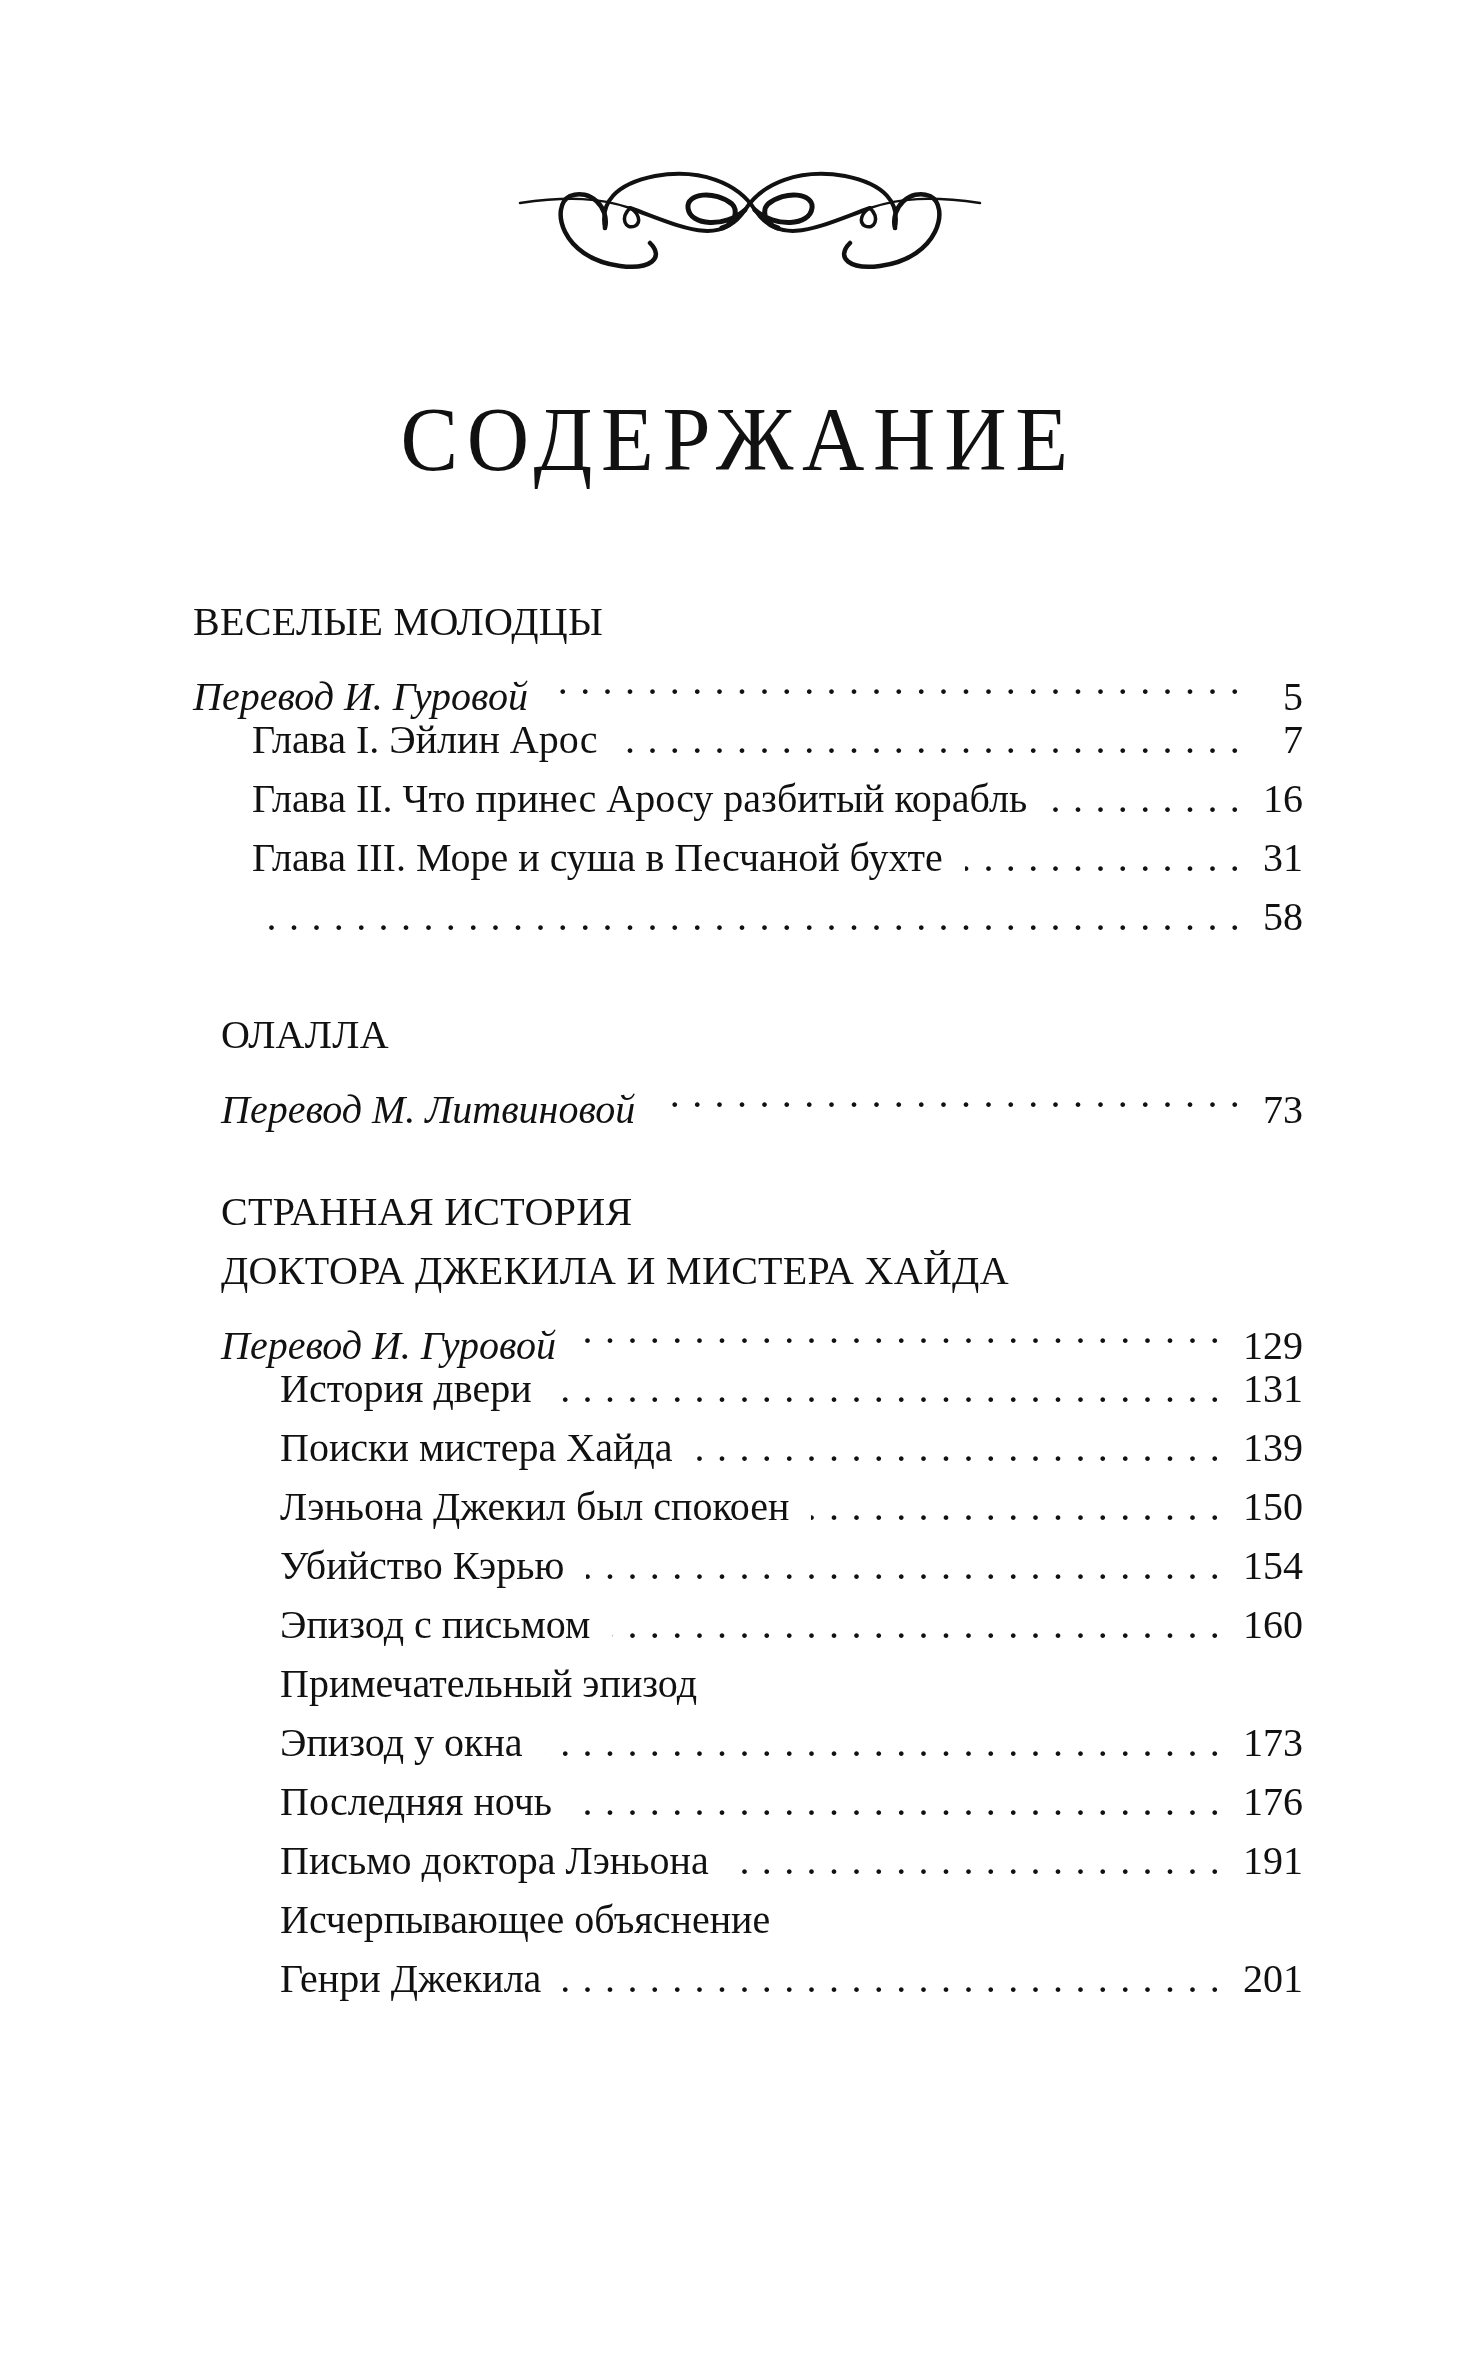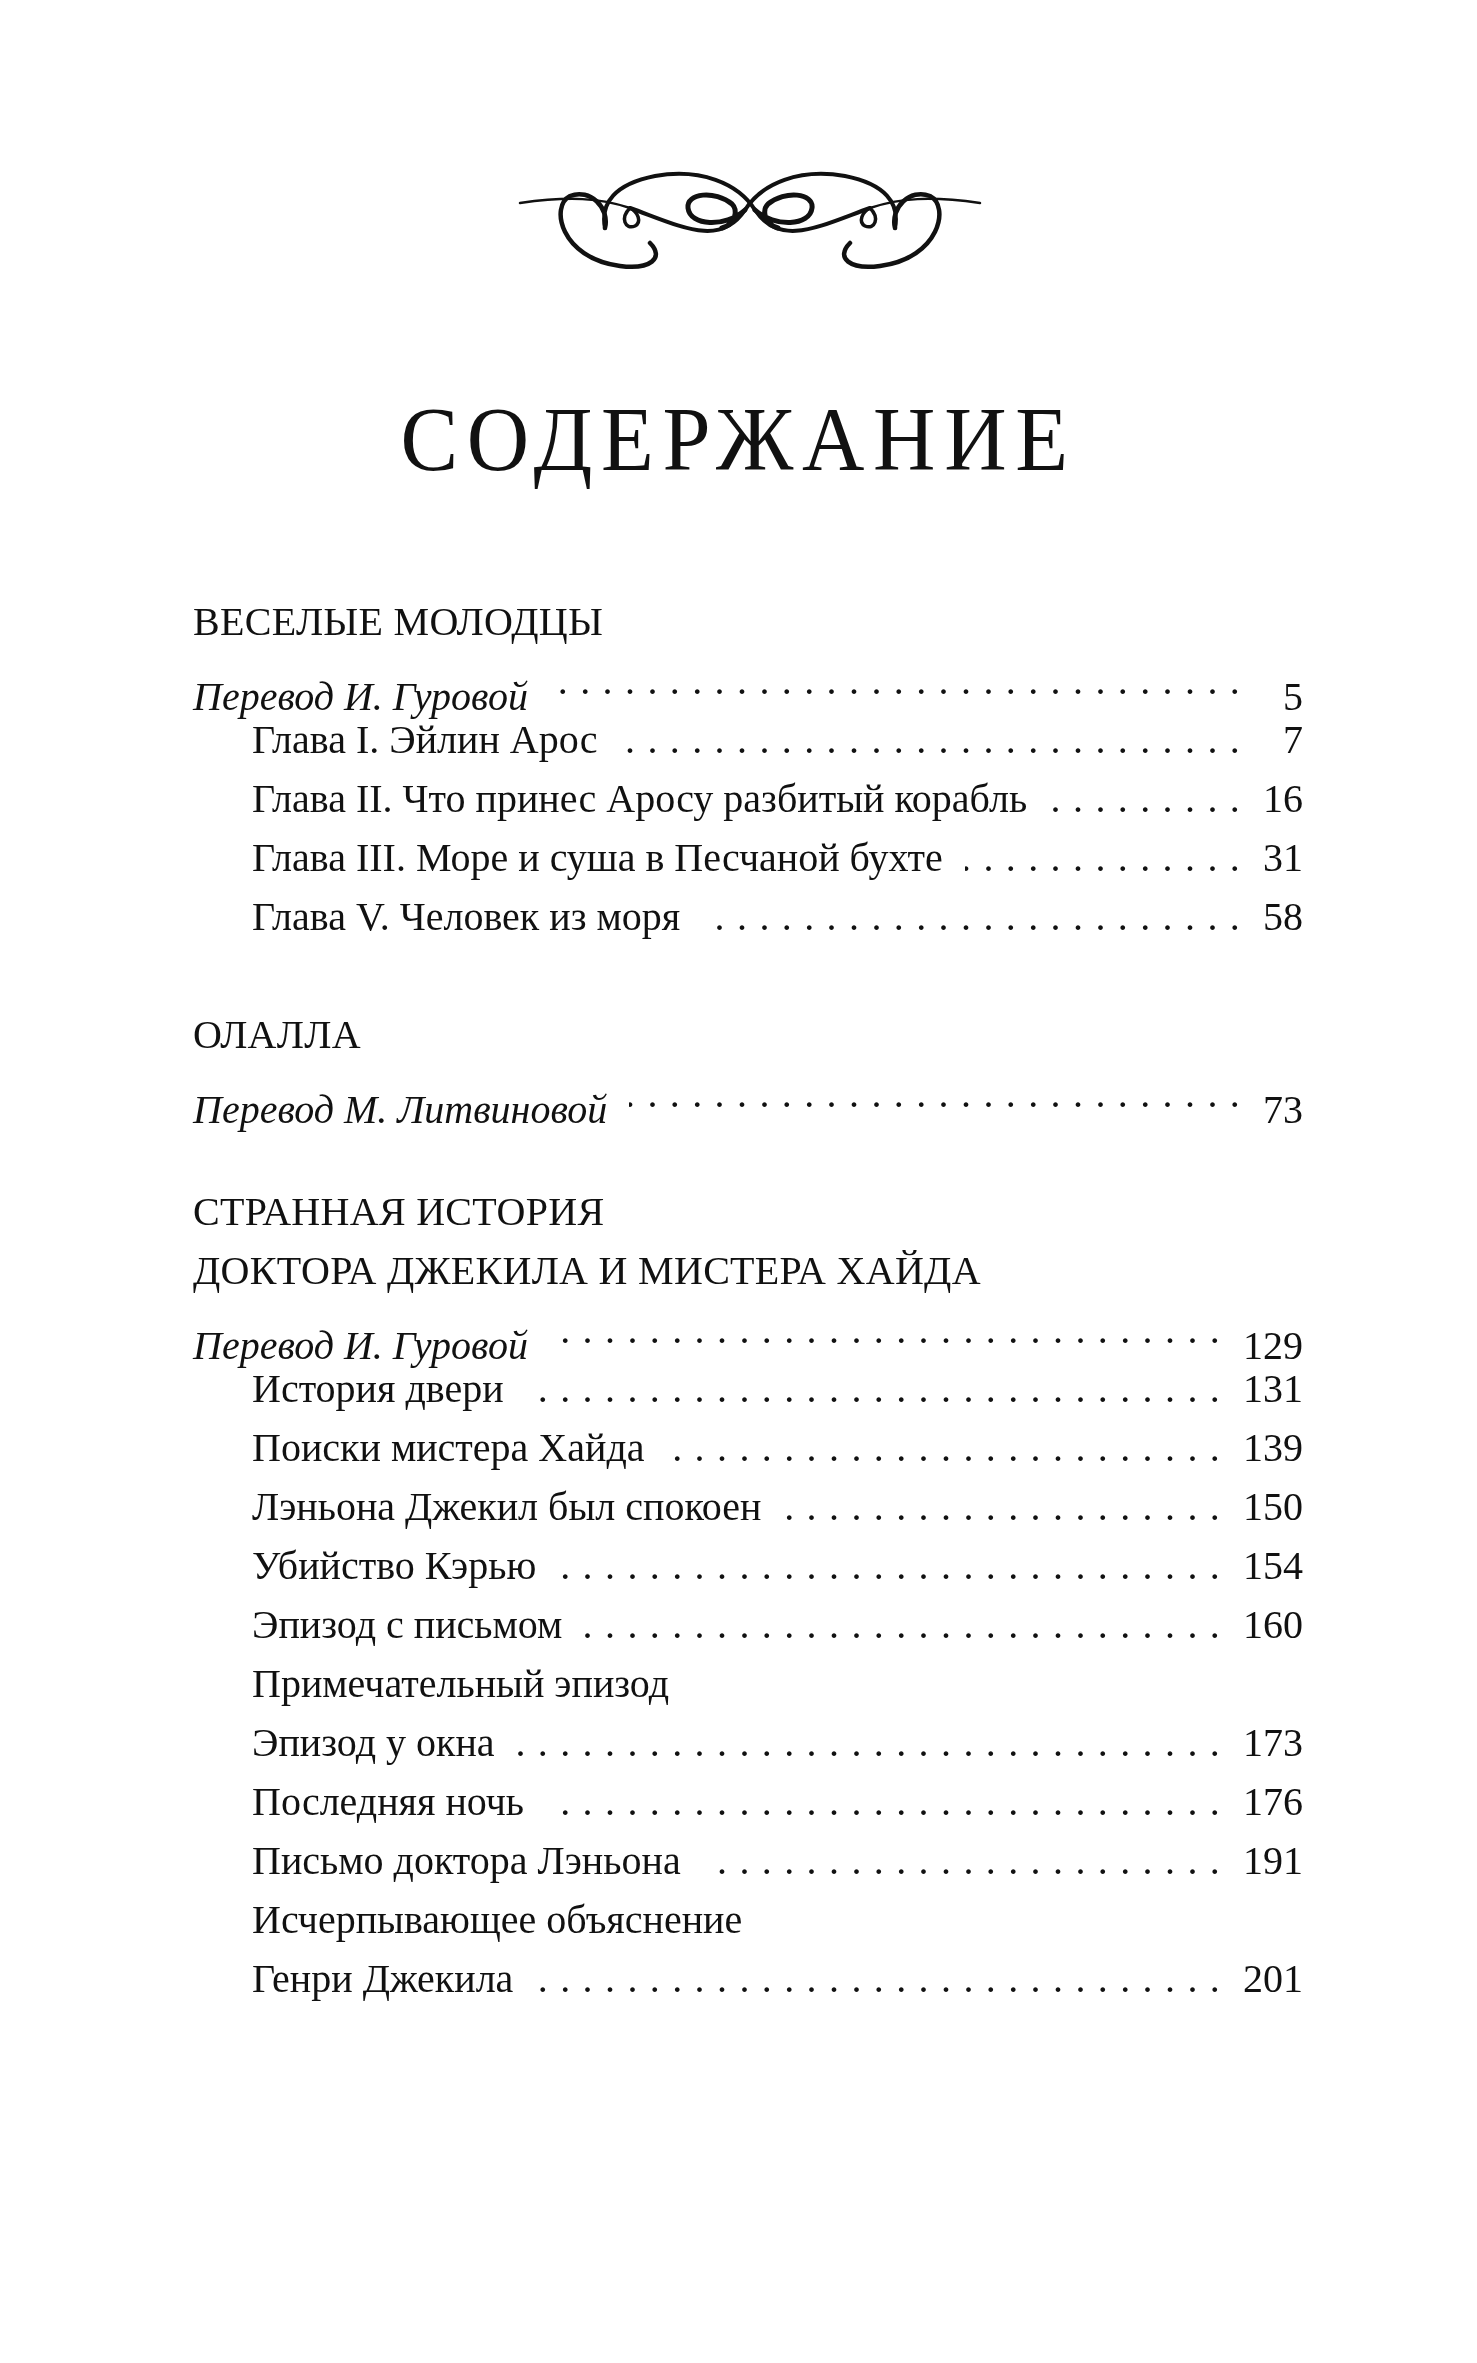--- a/index.html
+++ b/index.html
@@ -39,20 +39,21 @@
       position: absolute;
       left: 193px;
       top: 592px;
       width: 1110px;
     }
     .section {
       margin: 0;
     }
     .section + .section {
       margin-top: 59px;
+      margin-left: 28px;
     }
     .row {
       position: relative;
       height: 59px;
       line-height: 59px;
       font-size: 40px;
       display: flex;
       align-items: baseline;
       white-space: nowrap;
     }
@@ -139,21 +140,20 @@
       <span class="label">Глава II. Что принес Аросу разбитый корабль</span>
       <span class="leader"></span>
       <span class="page">16</span>
     </div>
     <div class="row sub">
       <span class="label">Глава III. Море и суша в Песчаной бухте</span>
       <span class="leader"></span>
       <span class="page">31</span>
     </div>
     <div class="row sub">
-      <span class="label">Глава V. Человек из моря</span>
       <span class="leader"></span>
       <span class="page">58</span>
     </div>
   </div>
 
   <div class="section">
     <div class="row heading">
       <span class="label">ОЛАЛЛА</span>
     </div>
     <div class="row translator">

